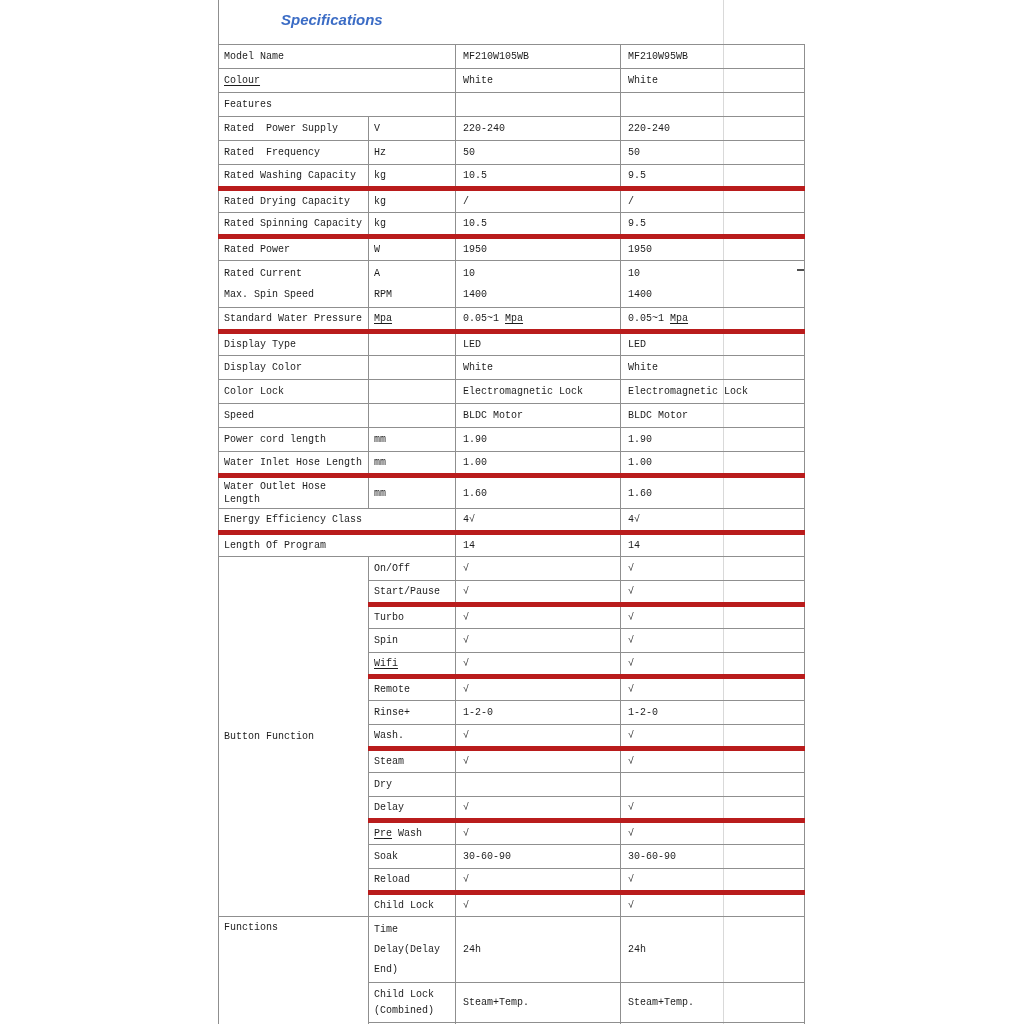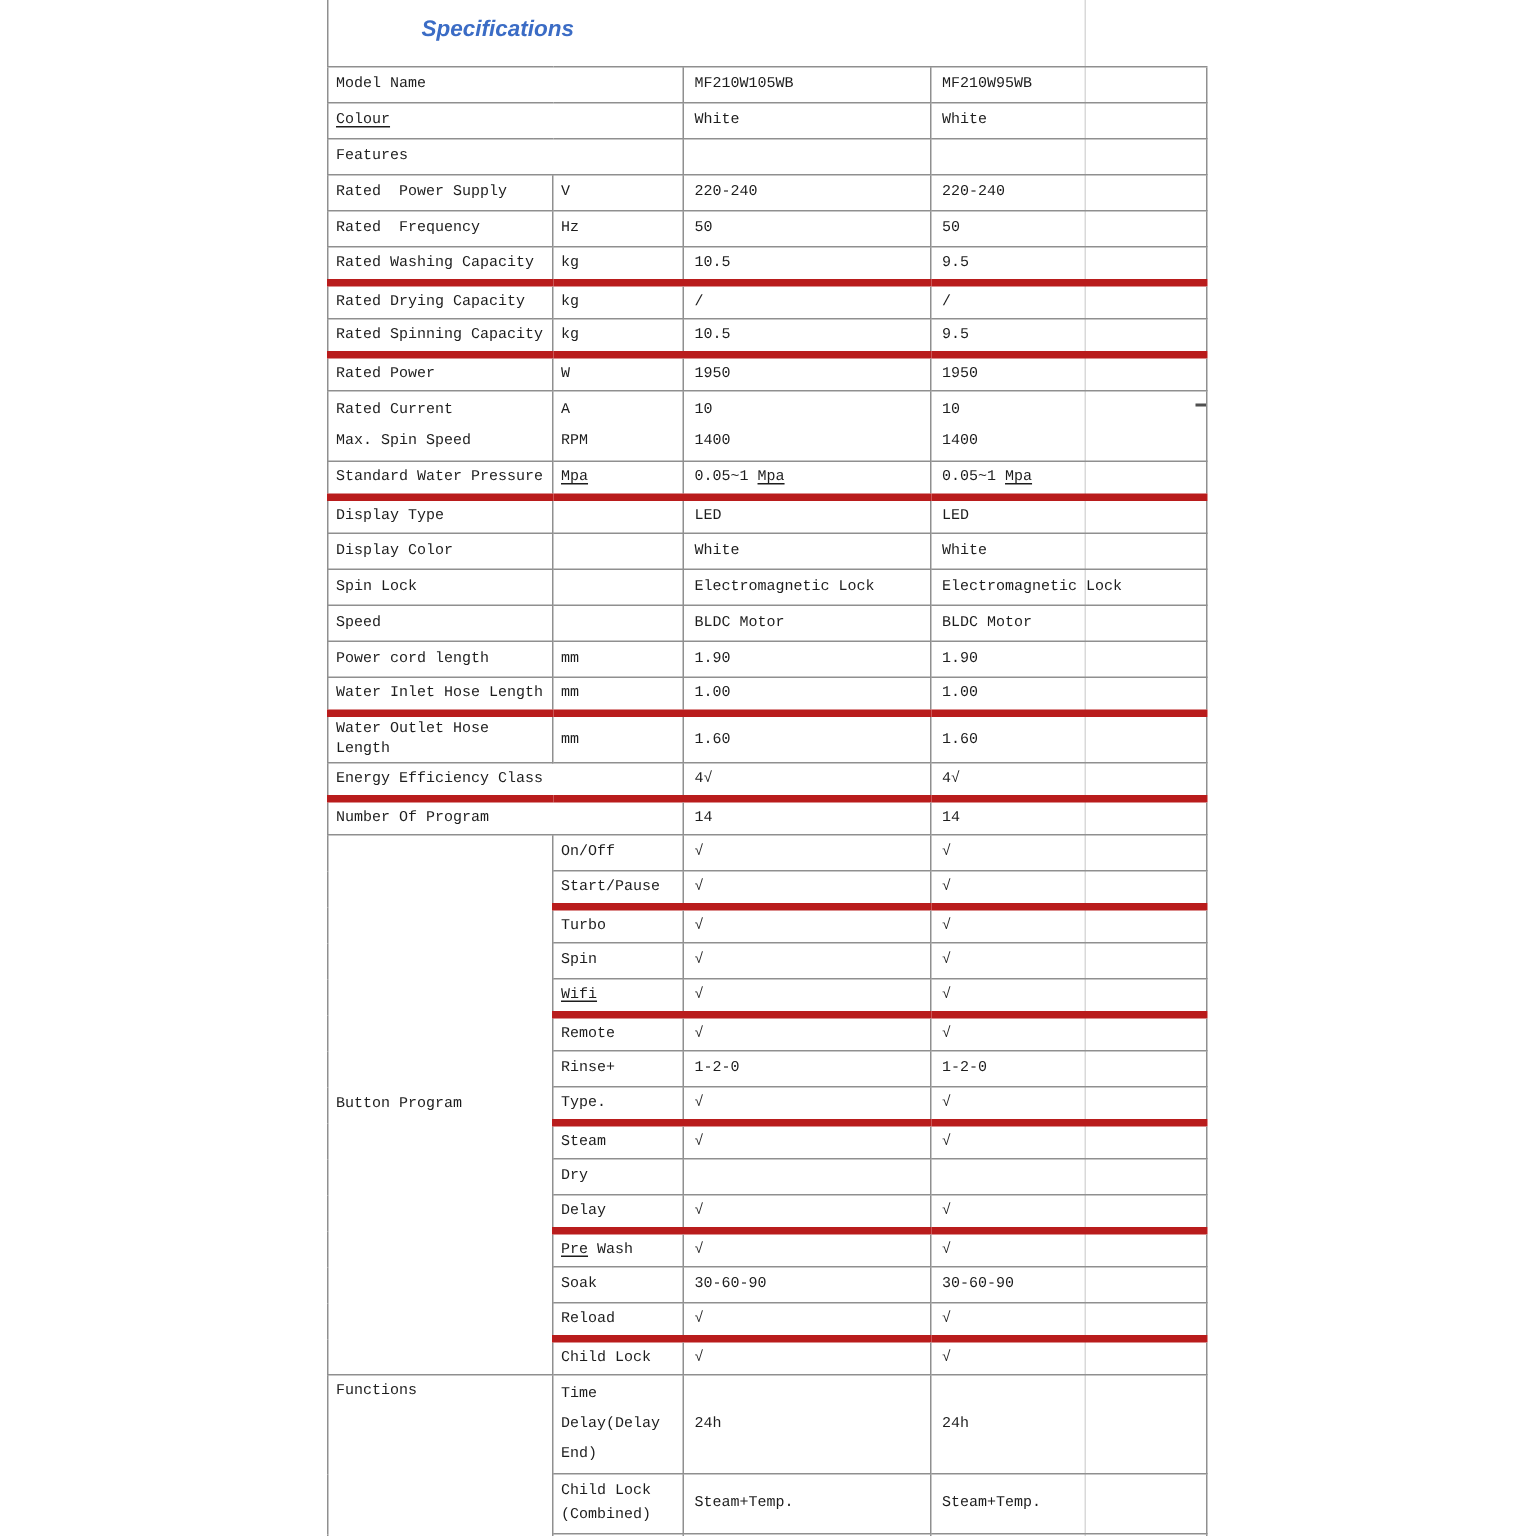--- a/index.html
+++ b/index.html
@@ -141,21 +141,21 @@
           <td class="value-cell">LED</td>
           <td class="value-cell">LED</td>
         </tr>
         <tr>
           <td class="label-cell">Display Color</td>
           <td class="unit-cell"></td>
           <td class="value-cell">White</td>
           <td class="value-cell">White</td>
         </tr>
         <tr>
-          <td class="label-cell">Spin Lock</td>
+          <td class="label-cell">Color Lock</td>
           <td class="unit-cell"></td>
           <td class="value-cell">Electromagnetic Lock</td>
           <td class="value-cell">Electromagnetic Lock</td>
         </tr>
         <tr>
           <td class="label-cell">Speed</td>
           <td class="unit-cell"></td>
           <td class="value-cell">BLDC Motor</td>
           <td class="value-cell">BLDC Motor</td>
         </tr>
@@ -176,26 +176,26 @@
           <td class="unit-cell">mm</td>
           <td class="value-cell">1.60</td>
           <td class="value-cell">1.60</td>
         </tr>
         <tr class="dark">
           <td class="label-cell" colspan="2">Energy Efficiency Class</td>
           <td class="value-cell">4√</td>
           <td class="value-cell">4√</td>
         </tr>
         <tr>
-          <td class="label-cell" colspan="2">Number Of Program</td>
+          <td class="label-cell" colspan="2">Length Of Program</td>
           <td class="value-cell">14</td>
           <td class="value-cell">14</td>
         </tr>
         <tr>
-          <td class="bf-label" colspan="1" rowspan="15">Button Program</td>
+          <td class="bf-label" colspan="1" rowspan="15">Button Function</td>
           <td class="sub-label">On/Off</td>
           <td class="value-cell">√</td>
           <td class="value-cell">√</td>
         </tr>
         <tr class="dark">
           <td class="sub-label">Start/Pause</td>
           <td class="value-cell">√</td>
           <td class="value-cell">√</td>
         </tr>
         <tr>
@@ -217,21 +217,21 @@
           <td class="sub-label">Remote</td>
           <td class="value-cell">√</td>
           <td class="value-cell">√</td>
         </tr>
         <tr>
           <td class="sub-label">Rinse+</td>
           <td class="value-cell">1-2-0</td>
           <td class="value-cell">1-2-0</td>
         </tr>
         <tr class="dark">
-          <td class="sub-label">Type.</td>
+          <td class="sub-label">Wash.</td>
           <td class="value-cell">√</td>
           <td class="value-cell">√</td>
         </tr>
         <tr>
           <td class="sub-label">Steam</td>
           <td class="value-cell">√</td>
           <td class="value-cell">√</td>
         </tr>
         <tr>
           <td class="sub-label">Dry</td>

